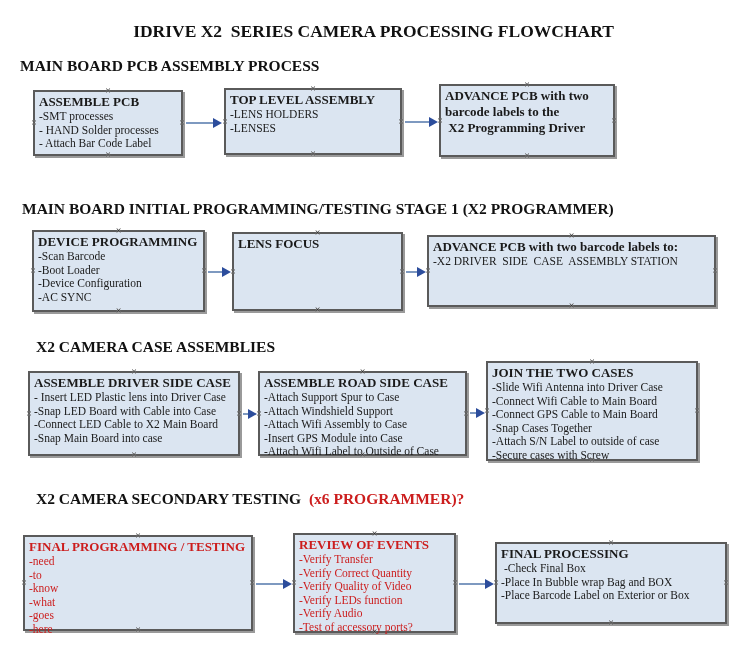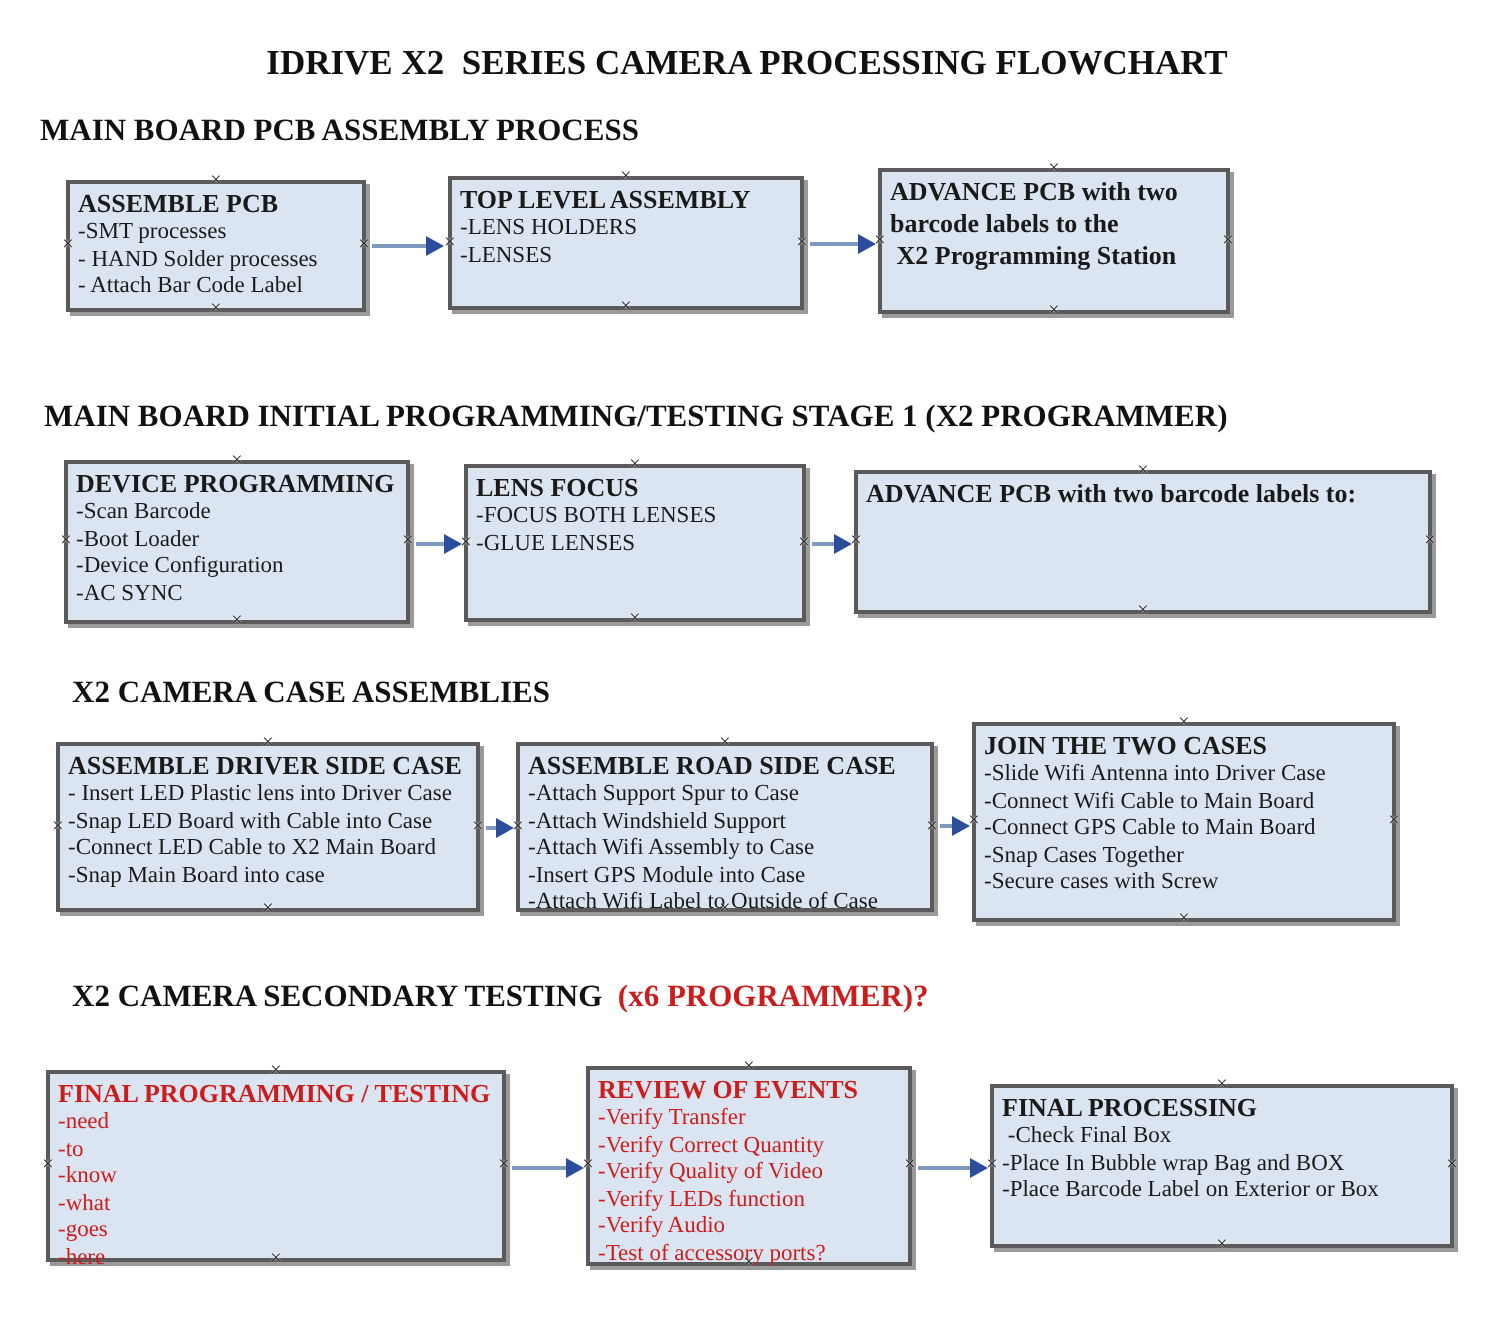--- a/index.html
+++ b/index.html
@@ -89,21 +89,21 @@
     <span class="marker m-bottom">×</span>
     <span class="marker m-left">×</span>
     <span class="marker m-right">×</span>
   </div>
 
   <div class="box bold-items" style="left: 439px; top: 84px; width: 176px; height: 73px;">
     <div class="box-title">ADVANCE PCB with two</div>
     <div class="box-items">
   <div class="box-item">barcode labels to the</div>
 
-  <div class="box-item"> X2 Programming Station</div>
+  <div class="box-item"> X2 Programming Driver</div>
 </div>
     <span class="marker m-top">×</span>
     <span class="marker m-bottom">×</span>
     <span class="marker m-left">×</span>
     <span class="marker m-right">×</span>
   </div>
 
   <div class="section-heading" style="left: 22px; top: 200px;"><span class="h-black">MAIN BOARD INITIAL PROGRAMMING/TESTING STAGE 1 (X2 PROGRAMMER)</span><span class="h-red"></span></div>
 
   <div class="box" style="left: 32px; top: 230px; width: 173px; height: 82px;">
@@ -119,33 +119,31 @@
   <div class="box-item">-AC SYNC</div>
 </div>
     <span class="marker m-top">×</span>
     <span class="marker m-bottom">×</span>
     <span class="marker m-left">×</span>
     <span class="marker m-right">×</span>
   </div>
 
   <div class="box" style="left: 232px; top: 232px; width: 171px; height: 79px;">
     <div class="box-title">LENS FOCUS</div>
-    <div class="box-items">
-  <div class="box-item">-FOCUS BOTH LENSES</div>
-
-  <div class="box-item">-GLUE LENSES</div>
-</div>
     <span class="marker m-top">×</span>
     <span class="marker m-bottom">×</span>
     <span class="marker m-left">×</span>
     <span class="marker m-right">×</span>
   </div>
 
   <div class="box" style="left: 427px; top: 235px; width: 289px; height: 72px;">
     <div class="box-title">ADVANCE PCB with two barcode labels to:</div>
+    <div class="box-items">
+  <div class="box-item">-X2 DRIVER  SIDE  CASE  ASSEMBLY STATION</div>
+</div>
     <span class="marker m-top">×</span>
     <span class="marker m-bottom">×</span>
     <span class="marker m-left">×</span>
     <span class="marker m-right">×</span>
   </div>
 
   <div class="section-heading" style="left: 36px; top: 338px;"><span class="h-black">X2 CAMERA CASE ASSEMBLIES</span><span class="h-red"></span></div>
 
   <div class="box" style="left: 28px; top: 371px; width: 212px; height: 85px;">
     <div class="box-title">ASSEMBLE DRIVER SIDE CASE</div>
@@ -187,20 +185,21 @@
     <div class="box-title">JOIN THE TWO CASES</div>
     <div class="box-items">
   <div class="box-item">-Slide Wifi Antenna into Driver Case</div>
 
   <div class="box-item">-Connect Wifi Cable to Main Board</div>
 
   <div class="box-item">-Connect GPS Cable to Main Board</div>
 
   <div class="box-item">-Snap Cases Together</div>
 
+  <div class="box-item">-Attach S/N Label to outside of case</div>
 
   <div class="box-item">-Secure cases with Screw</div>
 </div>
     <span class="marker m-top">×</span>
     <span class="marker m-bottom">×</span>
     <span class="marker m-left">×</span>
     <span class="marker m-right">×</span>
   </div>
 
   <div class="section-heading" style="left: 36px; top: 490px;"><span class="h-black">X2 CAMERA SECONDARY TESTING  </span><span class="h-red">(x6 PROGRAMMER)?</span></div>

